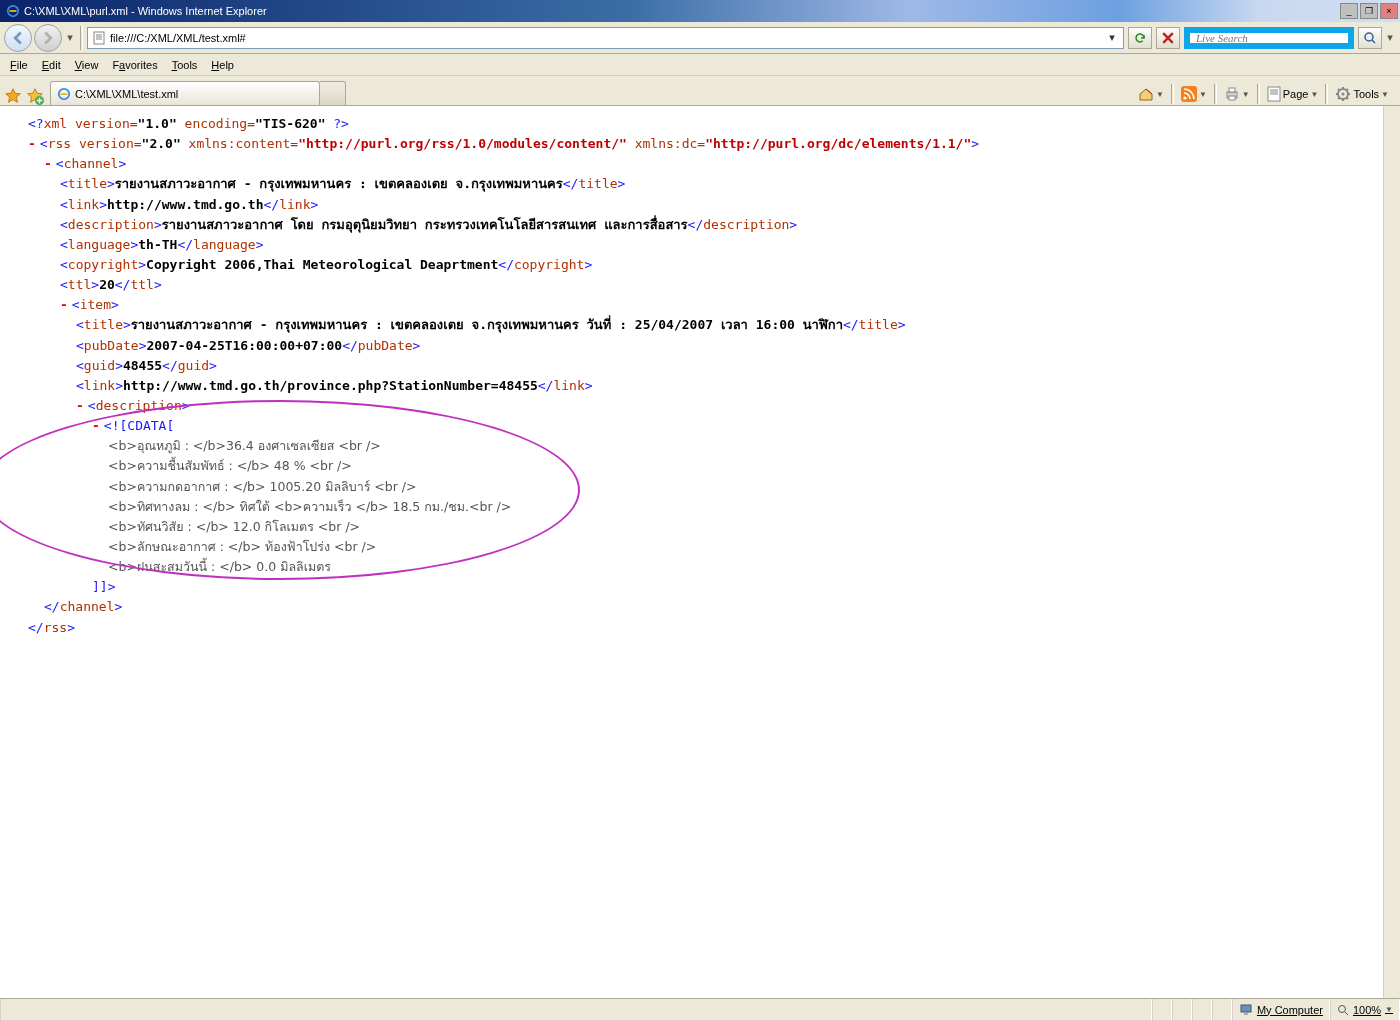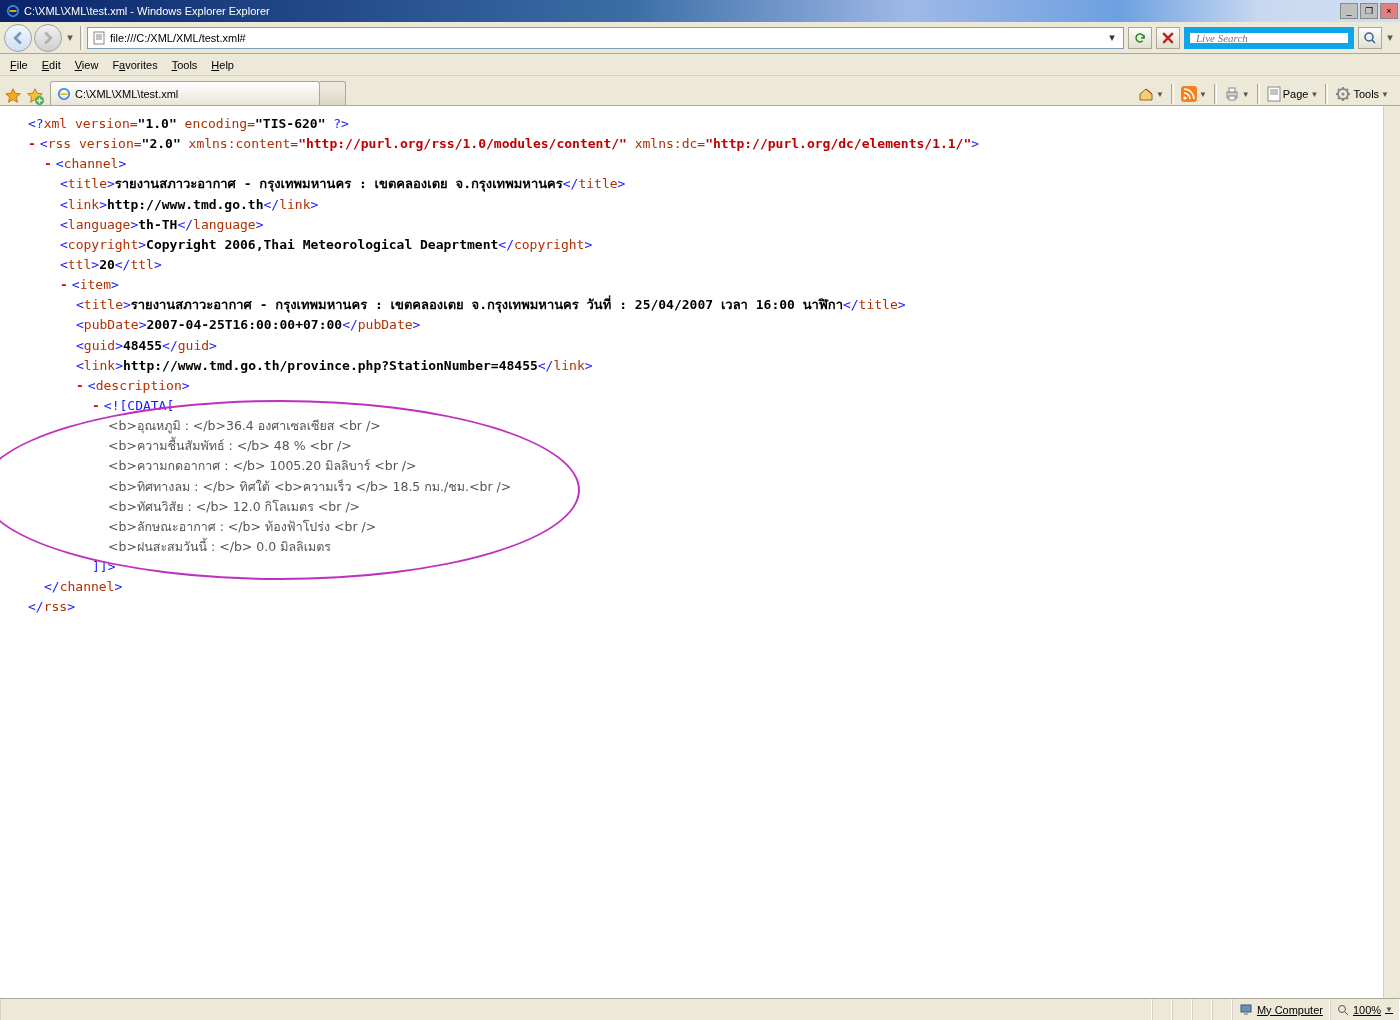--- a/index.html
+++ b/index.html
@@ -98,21 +98,21 @@
 </head>
 <body>
 
 <div class="titlebar">
   <span class="ie-icon">
     <svg viewBox="0 0 16 16" width="14" height="14">
         <circle cx="8" cy="8" r="6" fill="none" stroke="currentColor" stroke-width="2"></circle>
         <path d="M4 8h8" stroke="#f5c000" stroke-width="2"></path>
       </svg>
   </span>
-  <span class="title-text">C:\XML\XML\test.xml - Windows Explorer Explorer</span>
+  <span class="title-text">C:\XML\XML\purl.xml - Windows Internet Explorer</span>
   <div class="win-btns">
     <button>_</button>
     <button>❐</button>
     <button style="background:#e08080;">×</button>
   </div>
 </div>
 
 <div class="navrow">
   <div class="navbtn">
     <svg width="14" height="14" viewBox="0 0 10 10">
@@ -248,20 +248,21 @@
   <div class="anno-ellipse" style="left:-20px; top:294px; width:600px; height:180px;"></div>
 
   <div class="ind1"><span class="t-blue">&lt;?</span><span class="t-brown">xml </span><span class="t-brown">version=</span><span class="t-black">"1.0"</span> <span class="t-brown">encoding=</span><span class="t-black">"TIS-620"</span> <span class="t-blue">?&gt;</span></div>
 
   <div class="ind1"><span class="minus">-</span><span class="t-blue">&lt;</span><span class="t-brown">rss</span> <span class="t-brown">version=</span><span class="t-black">"2.0"</span> <span class="t-brown">xmlns:content=</span><span class="t-darkred">"http://purl.org/rss/1.0/modules/content/"</span> <span class="t-brown">xmlns:dc=</span><span class="t-darkred">"http://purl.org/dc/elements/1.1/"</span><span class="t-blue">&gt;</span></div>
 
   <div class="ind2"><span class="minus">-</span><span class="t-blue">&lt;</span><span class="t-brown">channel</span><span class="t-blue">&gt;</span></div>
 
   <div class="ind3"><span class="t-blue">&lt;</span><span class="t-brown">title</span><span class="t-blue">&gt;</span><span class="t-black">รายงานสภาวะอากาศ - กรุงเทพมหานคร : เขตคลองเตย จ.กรุงเทพมหานคร</span><span class="t-blue">&lt;/</span><span class="t-brown">title</span><span class="t-blue">&gt;</span></div>
   <div class="ind3"><span class="t-blue">&lt;</span><span class="t-brown">link</span><span class="t-blue">&gt;</span><span class="t-black">http://www.tmd.go.th</span><span class="t-blue">&lt;/</span><span class="t-brown">link</span><span class="t-blue">&gt;</span></div>
+  <div class="ind3"><span class="t-blue">&lt;</span><span class="t-brown">description</span><span class="t-blue">&gt;</span><span class="t-black">รายงานสภาวะอากาศ โดย กรมอุตุนิยมวิทยา กระทรวงเทคโนโลยีสารสนเทศ และการสื่อสาร</span><span class="t-blue">&lt;/</span><span class="t-brown">description</span><span class="t-blue">&gt;</span></div>
   <div class="ind3"><span class="t-blue">&lt;</span><span class="t-brown">language</span><span class="t-blue">&gt;</span><span class="t-black">th-TH</span><span class="t-blue">&lt;/</span><span class="t-brown">language</span><span class="t-blue">&gt;</span></div>
   <div class="ind3"><span class="t-blue">&lt;</span><span class="t-brown">copyright</span><span class="t-blue">&gt;</span><span class="t-black">Copyright 2006,Thai Meteorological Deaprtment</span><span class="t-blue">&lt;/</span><span class="t-brown">copyright</span><span class="t-blue">&gt;</span></div>
   <div class="ind3"><span class="t-blue">&lt;</span><span class="t-brown">ttl</span><span class="t-blue">&gt;</span><span class="t-black">20</span><span class="t-blue">&lt;/</span><span class="t-brown">ttl</span><span class="t-blue">&gt;</span></div>
 
   <div class="ind3"><span class="minus">-</span><span class="t-blue">&lt;</span><span class="t-brown">item</span><span class="t-blue">&gt;</span></div>
 
   <div class="ind4"><span class="t-blue">&lt;</span><span class="t-brown">title</span><span class="t-blue">&gt;</span><span class="t-black">รายงานสภาวะอากาศ - กรุงเทพมหานคร : เขตคลองเตย จ.กรุงเทพมหานคร วันที่ : 25/04/2007 เวลา 16:00 นาฬิกา</span><span class="t-blue">&lt;/</span><span class="t-brown">title</span><span class="t-blue">&gt;</span></div>
   <div class="ind4"><span class="t-blue">&lt;</span><span class="t-brown">pubDate</span><span class="t-blue">&gt;</span><span class="t-black">2007-04-25T16:00:00+07:00</span><span class="t-blue">&lt;/</span><span class="t-brown">pubDate</span><span class="t-blue">&gt;</span></div>
   <div class="ind4"><span class="t-blue">&lt;</span><span class="t-brown">guid</span><span class="t-blue">&gt;</span><span class="t-black">48455</span><span class="t-blue">&lt;/</span><span class="t-brown">guid</span><span class="t-blue">&gt;</span></div>
   <div class="ind4"><span class="t-blue">&lt;</span><span class="t-brown">link</span><span class="t-blue">&gt;</span><span class="t-black">http://www.tmd.go.th/province.php?StationNumber=48455</span><span class="t-blue">&lt;/</span><span class="t-brown">link</span><span class="t-blue">&gt;</span></div>

